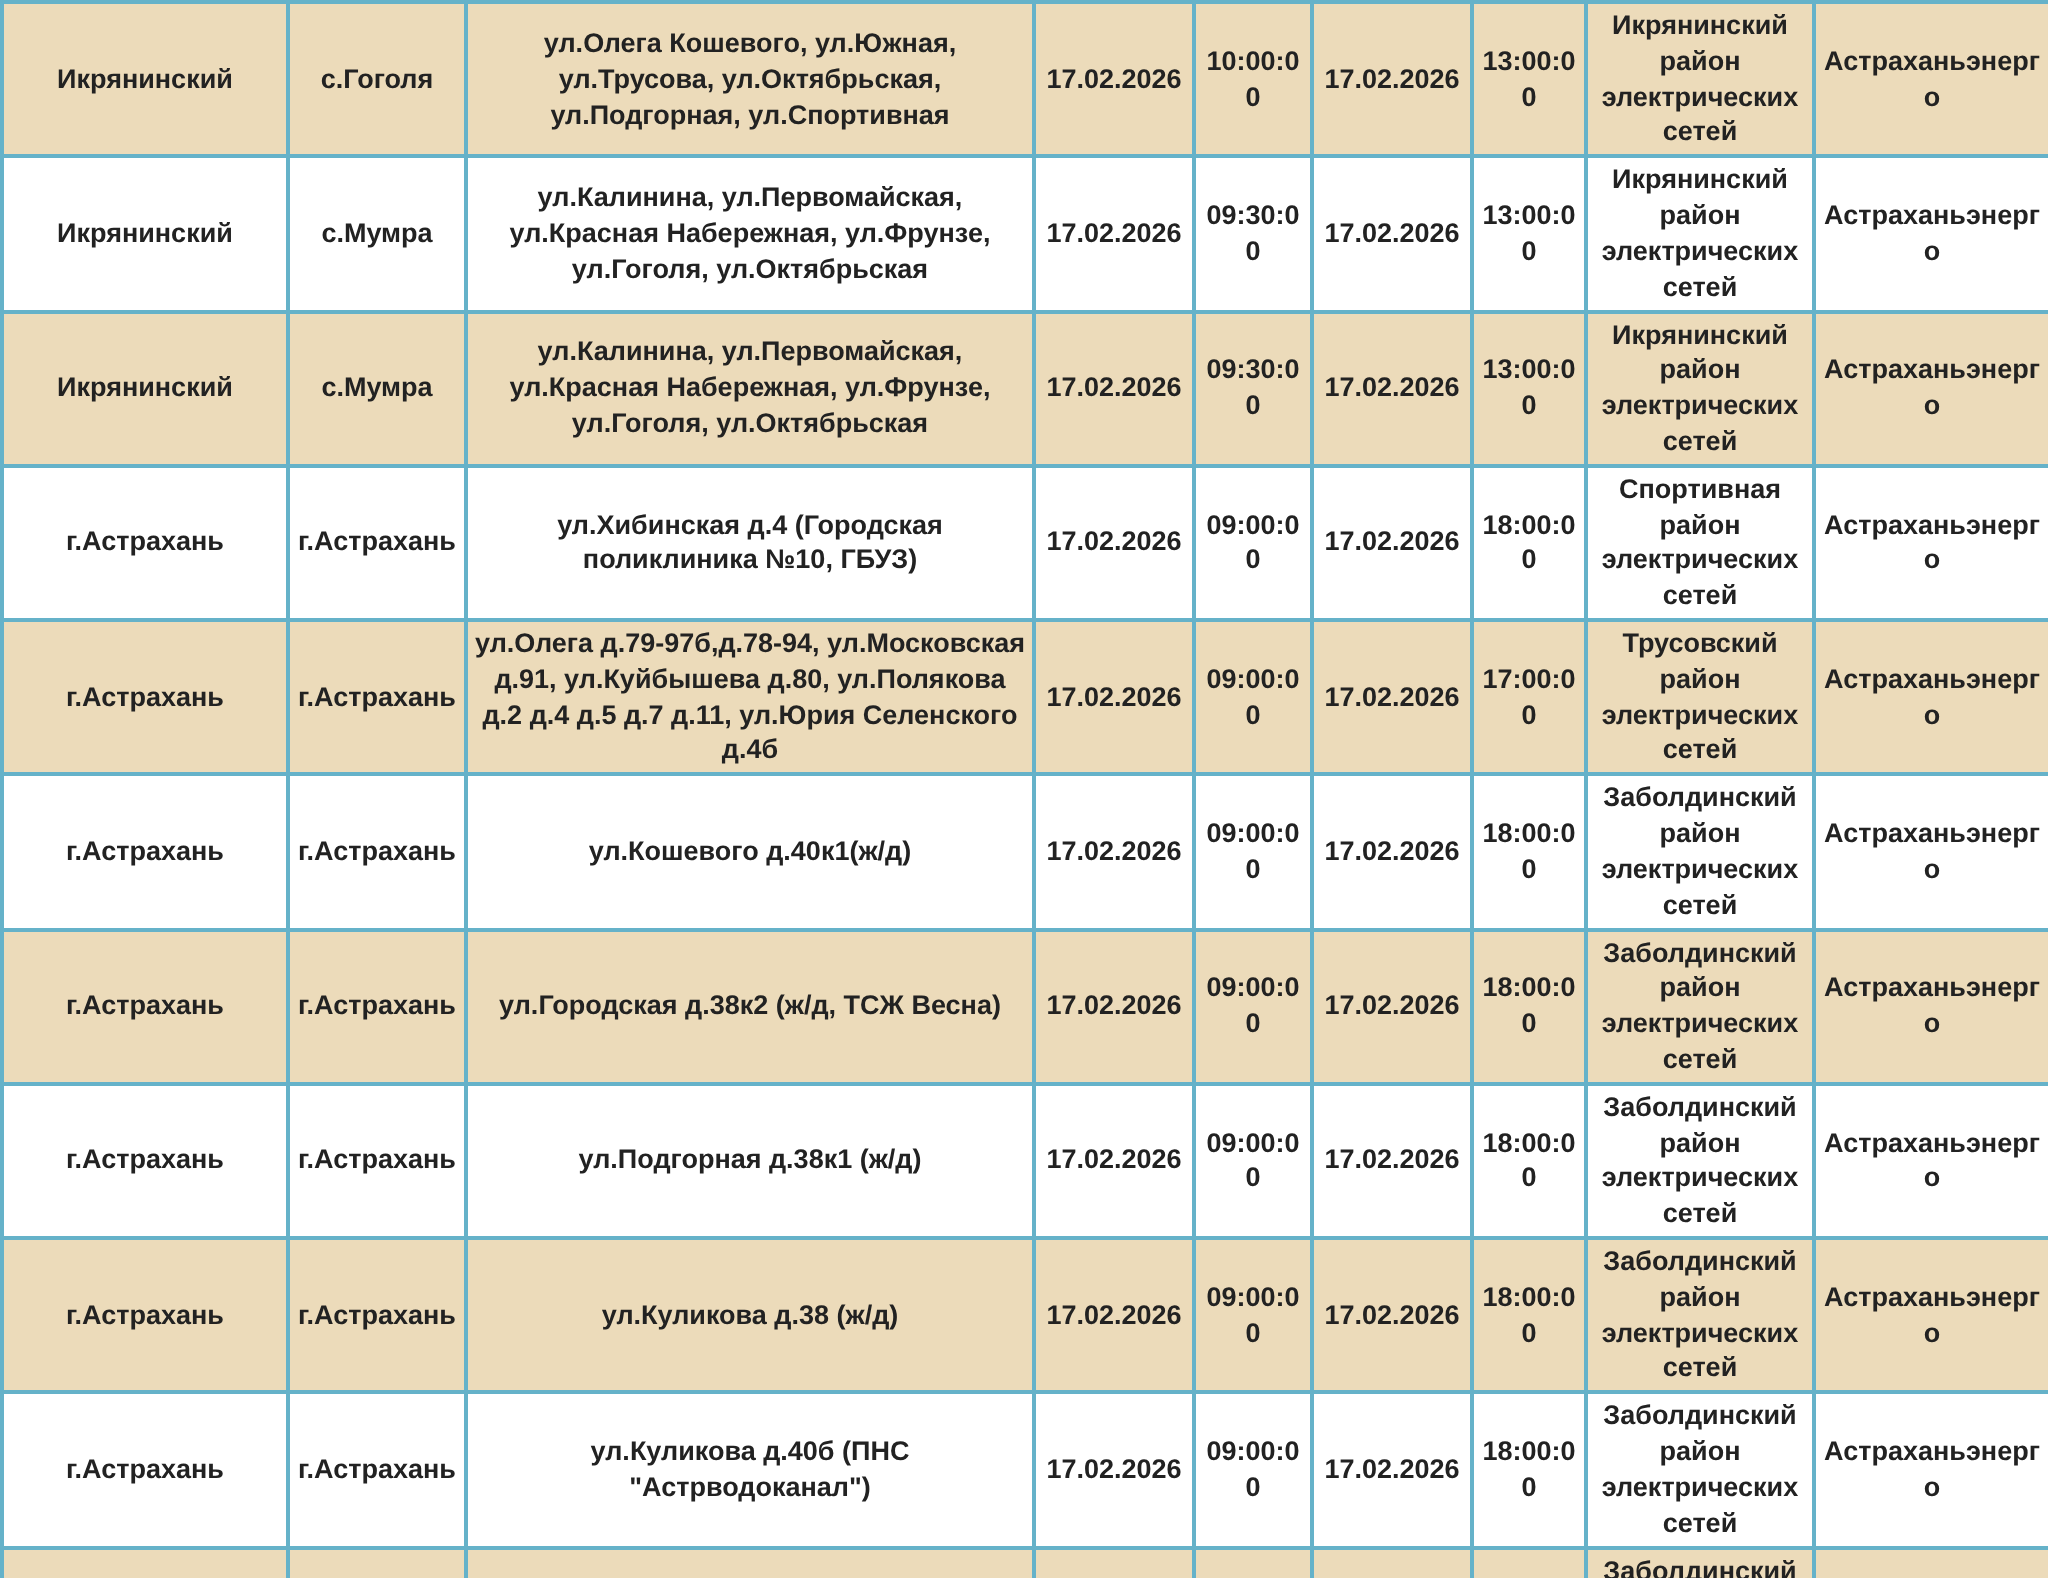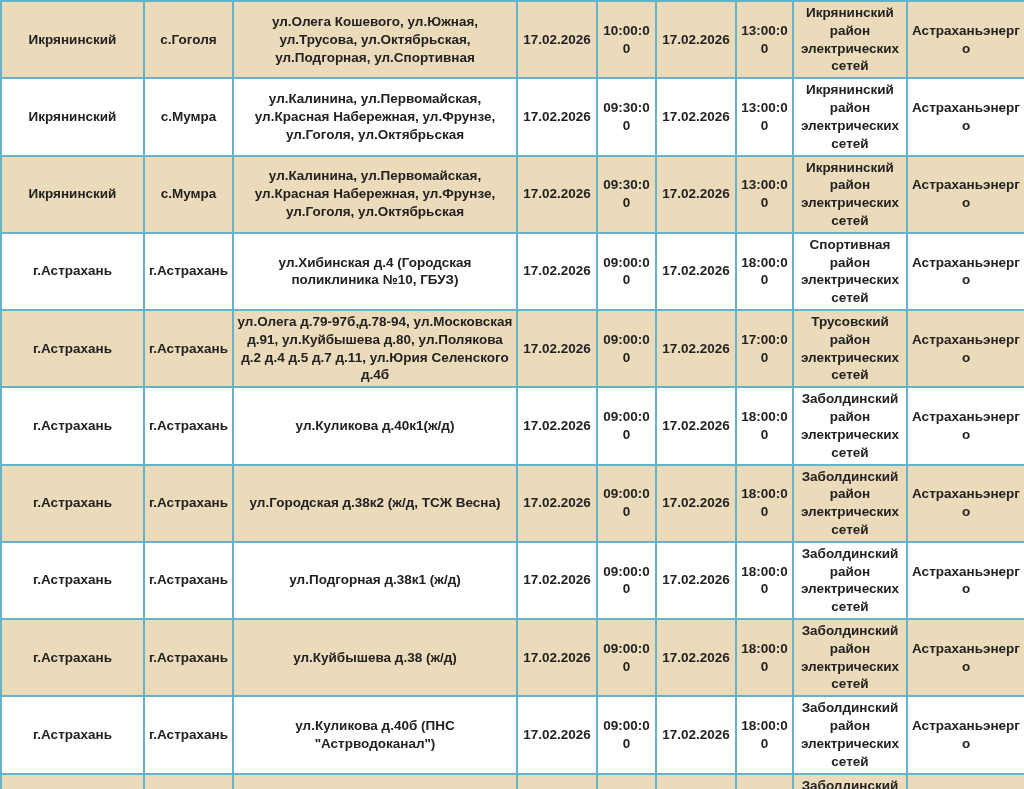--- a/index.html
+++ b/index.html
@@ -102,21 +102,21 @@
         <td>17.02.2026</td>
         <td>09:00:00</td>
         <td>17.02.2026</td>
         <td>17:00:00</td>
         <td>Трусовский район электрических сетей</td>
         <td>Астраханьэнерго</td>
       </tr>
       <tr>
         <td>г.Астрахань</td>
         <td>г.Астрахань</td>
-        <td>ул.Куликова д.40к1(ж/д)</td>
+        <td>ул.Кошевого д.40к1(ж/д)</td>
         <td>17.02.2026</td>
         <td>09:00:00</td>
         <td>17.02.2026</td>
         <td>18:00:00</td>
         <td>Заболдинский район электрических сетей</td>
         <td>Астраханьэнерго</td>
       </tr>
       <tr>
         <td>г.Астрахань</td>
         <td>г.Астрахань</td>
@@ -135,21 +135,21 @@
         <td>17.02.2026</td>
         <td>09:00:00</td>
         <td>17.02.2026</td>
         <td>18:00:00</td>
         <td>Заболдинский район электрических сетей</td>
         <td>Астраханьэнерго</td>
       </tr>
       <tr>
         <td>г.Астрахань</td>
         <td>г.Астрахань</td>
-        <td>ул.Куйбышева д.38 (ж/д)</td>
+        <td>ул.Куликова д.38 (ж/д)</td>
         <td>17.02.2026</td>
         <td>09:00:00</td>
         <td>17.02.2026</td>
         <td>18:00:00</td>
         <td>Заболдинский район электрических сетей</td>
         <td>Астраханьэнерго</td>
       </tr>
       <tr>
         <td>г.Астрахань</td>
         <td>г.Астрахань</td>

